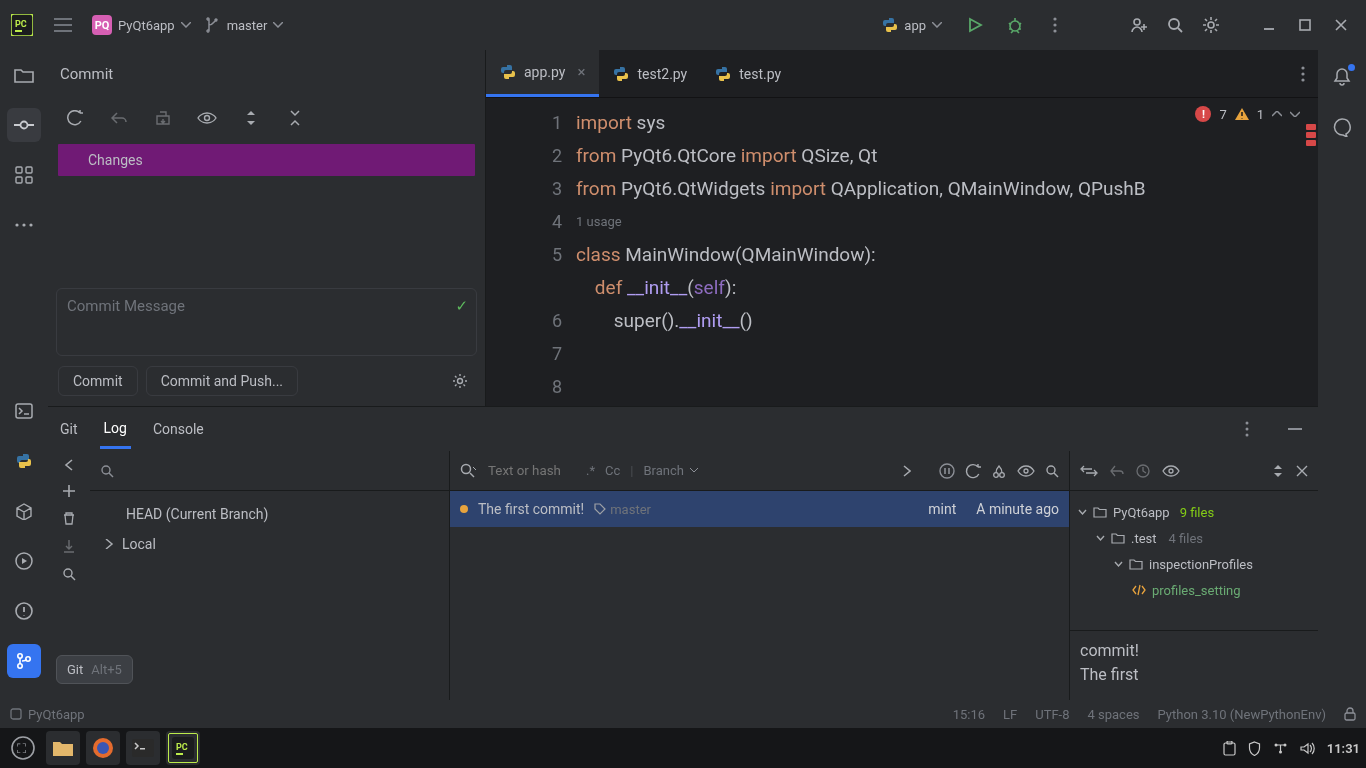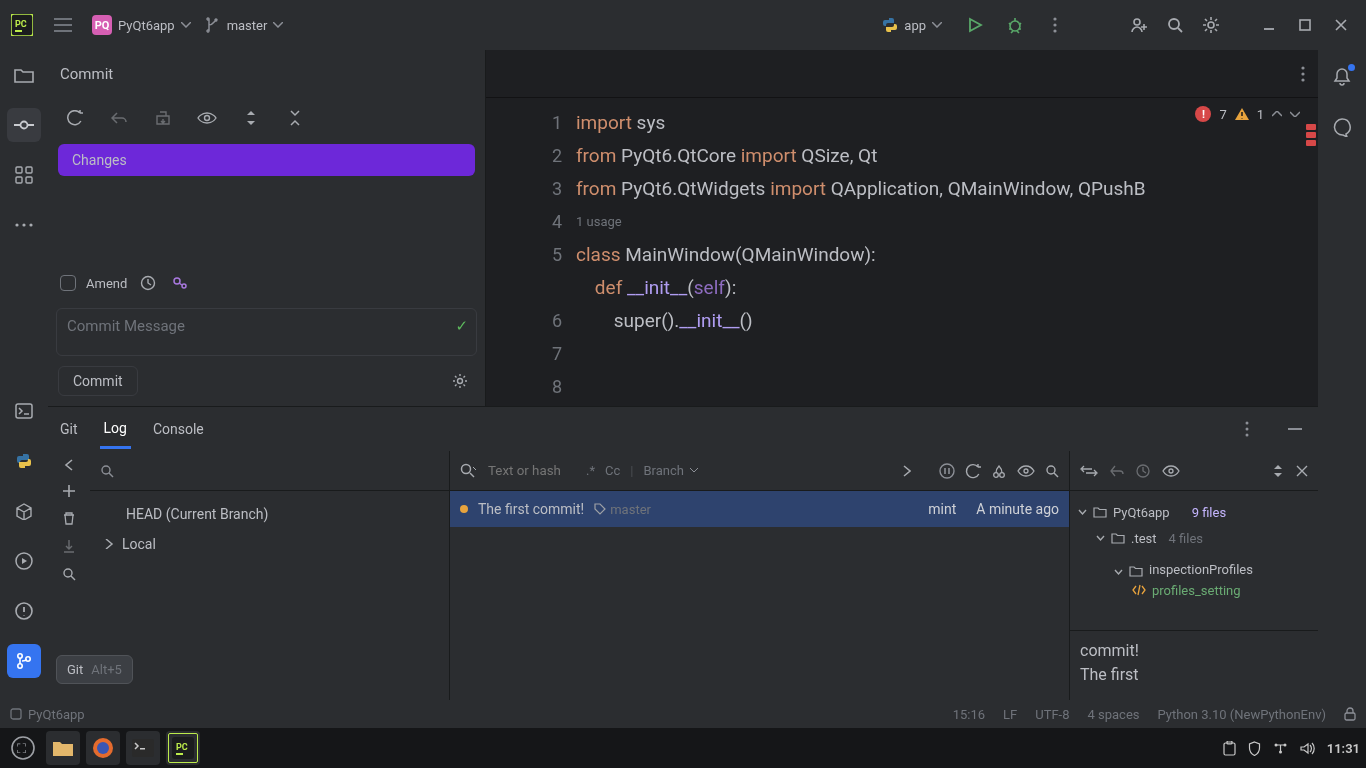--- a/index.html
+++ b/index.html
@@ -38,24 +38,24 @@
   .lstrip{width:48px;background:var(--bg-1);display:flex;flex-direction:column;align-items:center;padding-top:8px;gap:16px}
   .lstrip .iconbtn{width:34px;height:34px}
   .lstrip .sel{background:var(--bg-2)}
   .lstrip-spacer{flex:1}
   .lstrip .pill-blue{background:var(--accent);color:#fff}
   
   .commit-panel{width:438px;background:var(--bg-1);display:flex;flex-direction:column;border-right:1px solid rgba(0,0,0,.4)}
   .cp-header{height:48px;display:flex;align-items:center;padding:0 12px;font-size:15px}
   .cp-toolbar{height:40px;display:flex;align-items:center;gap:14px;padding:0 12px;color:var(--fg-dim)}
   .cp-toolbar .spacer{flex:1}
-  .cp-changes{margin:6px 10px;background:#6d28d9;border-radius:6px;padding:8px 14px;font-size:14px}
+  .cp-changes{margin:6px 10px;background:#701a75;border-radius:1px;padding:8px 30px;font-size:14px}
   .cp-amend{display:flex;align-items:center;gap:10px;padding:10px 12px;color:var(--fg)}
   .chk{width:16px;height:16px;border:1.5px solid var(--fg-dim);border-radius:4px}
-  .cp-msg{position:relative;margin:0 8px;border:1px solid var(--bg-2);border-radius:6px;height:48px;padding:8px 10px;font-family:ui-monospace,Menlo,Consolas,monospace;color:var(--fg-dim);font-size:15px}
+  .cp-msg{position:relative;margin:0 8px;border:1px solid var(--bg-2);border-radius:6px;height:68px;padding:8px 10px;font-family:ui-monospace,Menlo,Consolas,monospace;color:var(--fg-dim);font-size:15px}
   .cp-msg .ok{position:absolute;right:8px;top:8px;color:#5dbb5d}
   .cp-btns{display:flex;align-items:center;gap:8px;padding:10px}
   .btn{border:1px solid var(--bg-2);padding:6px 14px;border-radius:6px;font-size:14px}
   .cp-btns .gear{margin-left:auto}
   
   .editor-col{flex:1;display:flex;flex-direction:column;min-width:0}
   .tabs{height:48px;display:flex;align-items:center;background:var(--bg-0);border-bottom:1px solid rgba(0,0,0,.4)}
   .tab{display:flex;align-items:center;gap:8px;padding:0 14px;height:100%;color:var(--fg);font-size:14px}
   .tab.active{background:var(--bg-1);border-bottom:3px solid var(--accent)}
   .tab .close{color:var(--fg-dim);font-size:15px;margin-left:4px}
@@ -325,54 +325,62 @@
             <span class="iconbtn">
                 <svg width="14" height="16">
                   <path d="M3 1l4 4 4-4M3 15l4-4 4 4" stroke="#a8abb0" fill="none" stroke-width="1.5"></path>
                 </svg>
               </span>
             <div class="spacer"></div>
             <span class="iconbtn"></span>
           </div>
           <div class="cp-changes">Changes</div>
           <div style="flex:1"></div>
-          <div class="cp-amend">
-            <div class="chk"></div>
-            <span>Amend</span>
-            <span class="iconbtn" style="width:22px">
-                <svg width="16" height="16">
-                  <circle cx="8" cy="8" r="6.5" fill="none" stroke="#a8abb0" stroke-width="1.4"></circle>
-                  <path d="M8 4v4l3 2" stroke="#a8abb0" fill="none" stroke-width="1.4"></path>
-                </svg>
-              </span>
-            <span class="iconbtn" style="width:22px;color:#a878de">
-                <svg width="16" height="16">
-                  <circle cx="5" cy="6" r="3" fill="none" stroke="currentColor" stroke-width="1.5"></circle>
-                  <circle cx="12" cy="11" r="2" fill="none" stroke="currentColor" stroke-width="1.5"></circle>
-                  <path d="M7 8l3 2" stroke="currentColor" stroke-width="1.5"></path>
-                </svg>
-              </span>
-          </div>
           <div class="cp-msg">
             <span>Commit Message</span>
             <span class="ok">✓</span>
           </div>
           <div class="cp-btns">
             <div class="btn">Commit</div>
+            <div class="btn">Commit and Push...</div>
             <span class="iconbtn gear">
                 <svg width="16" height="16">
                   <circle cx="8" cy="8" r="2.5" fill="none" stroke="#a8abb0" stroke-width="1.4"></circle>
                   <path d="M8 1v2M8 13v2M1 8h2M13 8h2M3 3l1.5 1.5M11.5 11.5L13 13M13 3l-1.5 1.5M3 13l1.5-1.5" stroke="#a8abb0" stroke-width="1.4"></path>
                 </svg>
               </span>
           </div>
         </div>
 
         <div class="editor-col">
           <div class="tabs">
+            <div id="tab-holder" style="display:flex;height:100%">
+                <div class="tab active">
+                  <svg class="py-ico" viewBox="0 0 16 16">
+                    <path d="M7 1h3a2 2 0 012 2v3H6a2 2 0 00-2 2v1H3a2 2 0 01-2-2V5a2 2 0 012-2h4z" fill="#3672a3"></path>
+                    <path d="M9 15H6a2 2 0 01-2-2v-3h6a2 2 0 002-2V7h1a2 2 0 012 2v2a2 2 0 01-2 2H9z" fill="#e8c14b"></path>
+                  </svg>
+                  <span>app.py</span>
+                  <span class="close">×</span>
+                </div>
+                <div class="tab">
+                  <svg class="py-ico" viewBox="0 0 16 16">
+                    <path d="M7 1h3a2 2 0 012 2v3H6a2 2 0 00-2 2v1H3a2 2 0 01-2-2V5a2 2 0 012-2h4z" fill="#3672a3"></path>
+                    <path d="M9 15H6a2 2 0 01-2-2v-3h6a2 2 0 002-2V7h1a2 2 0 012 2v2a2 2 0 01-2 2H9z" fill="#e8c14b"></path>
+                  </svg>
+                  <span>test2.py</span>
+                </div>
+                <div class="tab">
+                  <svg class="py-ico" viewBox="0 0 16 16">
+                    <path d="M7 1h3a2 2 0 012 2v3H6a2 2 0 00-2 2v1H3a2 2 0 01-2-2V5a2 2 0 012-2h4z" fill="#3672a3"></path>
+                    <path d="M9 15H6a2 2 0 01-2-2v-3h6a2 2 0 002-2V7h1a2 2 0 012 2v2a2 2 0 01-2 2H9z" fill="#e8c14b"></path>
+                  </svg>
+                  <span>test.py</span>
+                </div>
+              </div>
             <div class="spacer"></div>
             <div class="iconbtn">
                 <svg width="4" height="16">
                   <circle cx="2" cy="2" r="1.6" fill="#8c8f96"></circle>
                   <circle cx="2" cy="8" r="1.6" fill="#8c8f96"></circle>
                   <circle cx="2" cy="14" r="1.6" fill="#8c8f96"></circle>
                 </svg>
               </div>
           </div>
           <div class="code">
@@ -587,33 +595,33 @@
             </div>
             <div class="gd-tree" id="gd-tree">
                 <div class="row" style="padding-left: 0px;">
                   <svg width="9" height="9">
                     <path d="M1 2l3.5 4L8 2" stroke="#a8abb0" fill="none" stroke-width="1.4"></path>
                   </svg>
                   <svg width="14" height="12">
                     <path d="M1 2h4l1.5 1.5H13V11H1z" fill="none" stroke="#a8abb0" stroke-width="1.2"></path>
                   </svg>
                   <span style="color:#bcbec4">PyQt6app</span>
-                  <span style="color:#c4b5fd;margin-left:16px">9 files</span>
+                  <span style="color:#84cc16;margin-left:4px">9 files</span>
                 </div>
                 <div class="row" style="padding-left: 18px;">
                   <svg width="9" height="9">
                     <path d="M1 2l3.5 4L8 2" stroke="#a8abb0" fill="none" stroke-width="1.4"></path>
                   </svg>
                   <svg width="14" height="12">
                     <path d="M1 2h4l1.5 1.5H13V11H1z" fill="none" stroke="#a8abb0" stroke-width="1.2"></path>
                   </svg>
                   <span style="color:#bcbec4">.test</span>
                   <span style="color:#6f737a;margin-left:6px">4 files</span>
                 </div>
-                <div class="row" style="padding-left: 36px; align-items: flex-end;">
+                <div class="row" style="padding-left: 36px;">
                   <svg width="9" height="9">
                     <path d="M1 2l3.5 4L8 2" stroke="#a8abb0" fill="none" stroke-width="1.4"></path>
                   </svg>
                   <svg width="14" height="12">
                     <path d="M1 2h4l1.5 1.5H13V11H1z" fill="none" stroke="#a8abb0" stroke-width="1.2"></path>
                   </svg>
                   <span style="color:#bcbec4">inspectionProfiles</span>
                 </div>
                 <div class="row" style="padding-left: 54px;">
                   <svg width="14" height="12">

